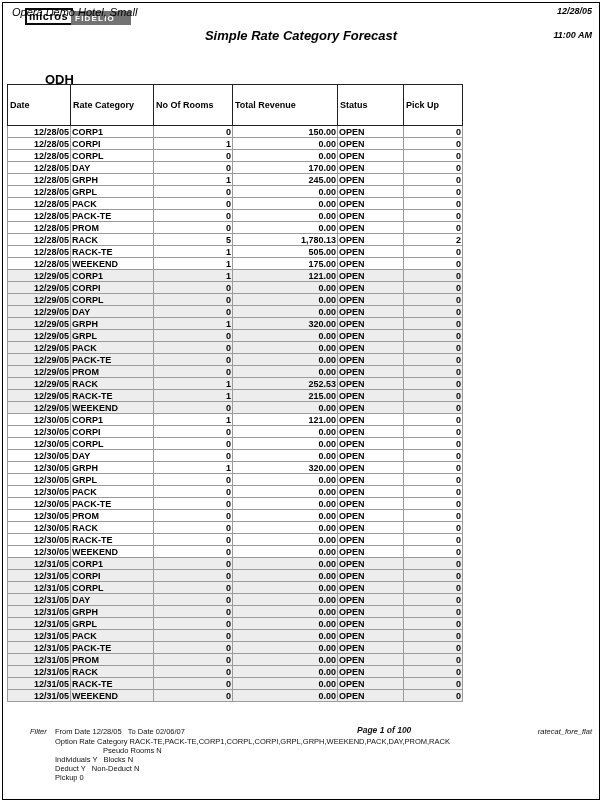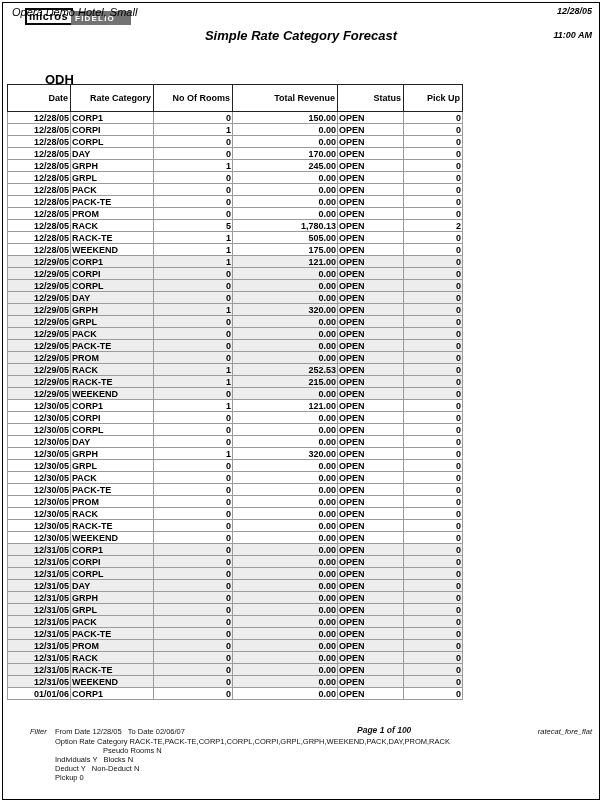--- a/index.html
+++ b/index.html
@@ -56,22 +56,22 @@
   }
   
   table.forecast {
     position:absolute; left:7px; top:84px;
     border-collapse:collapse; table-layout:fixed;
     font-size:9px; font-weight:bold;
     border:1px solid #222;
   }
   table.forecast th {
     border:1px solid #222;
-    text-align:right;
-    padding:8px 2px;
+    text-align:left;
+    padding:15px 2px;
     height:10px;
     font-size:9px;
     white-space:nowrap; overflow:hidden;
   }
   table.forecast td {
     border:1px solid #9b9b9b;
     height:11px;
     padding:0 1px;
     white-space:nowrap; overflow:hidden;
   }
@@ -501,28 +501,20 @@
         <td class="col5">0</td>
       </tr>
       <tr class="shaded">
         <td class="col0">12/31/05</td>
         <td class="col1">WEEKEND</td>
         <td class="col2">0</td>
         <td class="col3">0.00</td>
         <td class="col4">OPEN</td>
         <td class="col5">0</td>
       </tr>
-      <tr>
-        <td class="col0">01/01/06</td>
-        <td class="col1">CORP1</td>
-        <td class="col2">0</td>
-        <td class="col3">0.00</td>
-        <td class="col4">OPEN</td>
-        <td class="col5">0</td>
-      </tr>
     </tbody>
 </table>
 
 <div class="ft filter-label">Filter</div>
 <div class="ft filter-text">From Date 12/28/05   To Date 02/06/07</div>
 <div class="ft page-info">Page 1 of 100</div>
 <div class="ft report-file">ratecat_fore_flat</div>
 <div class="ft option-line">Option Rate Category RACK-TE,PACK-TE,CORP1,CORPL,CORPI,GRPL,GRPH,WEEKEND,PACK,DAY,PROM,RACK</div>
 <div class="ft pseudo-rooms">Pseudo Rooms N</div>
 <div class="ft individuals">Individuals Y   Blocks N</div>

